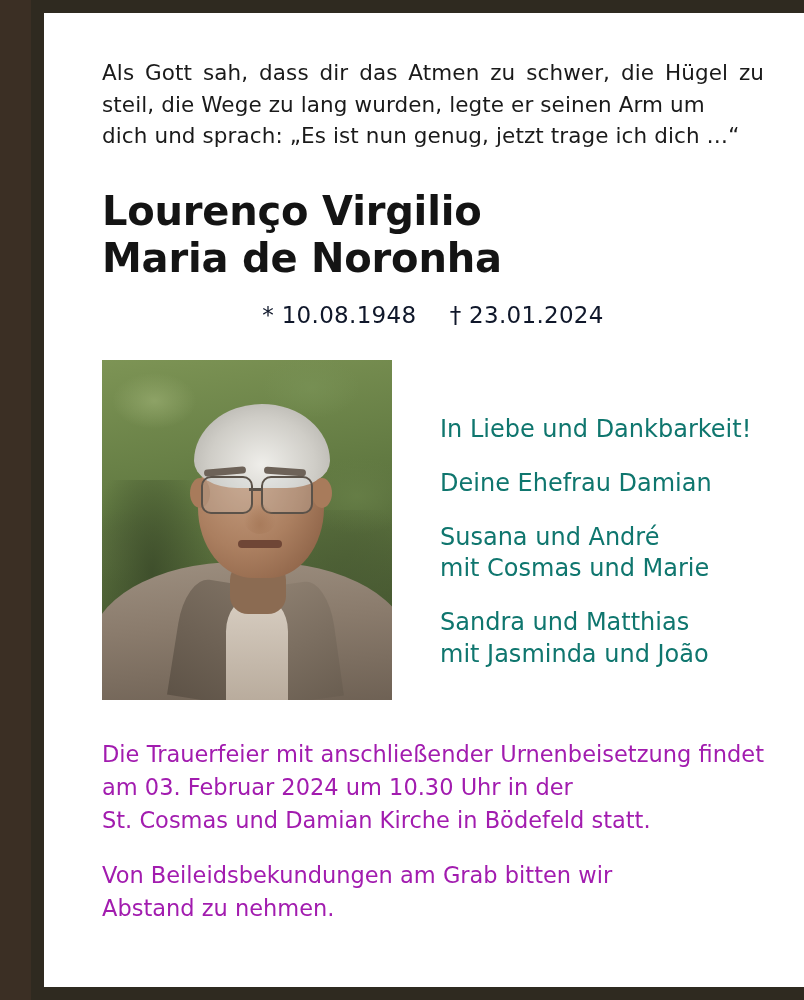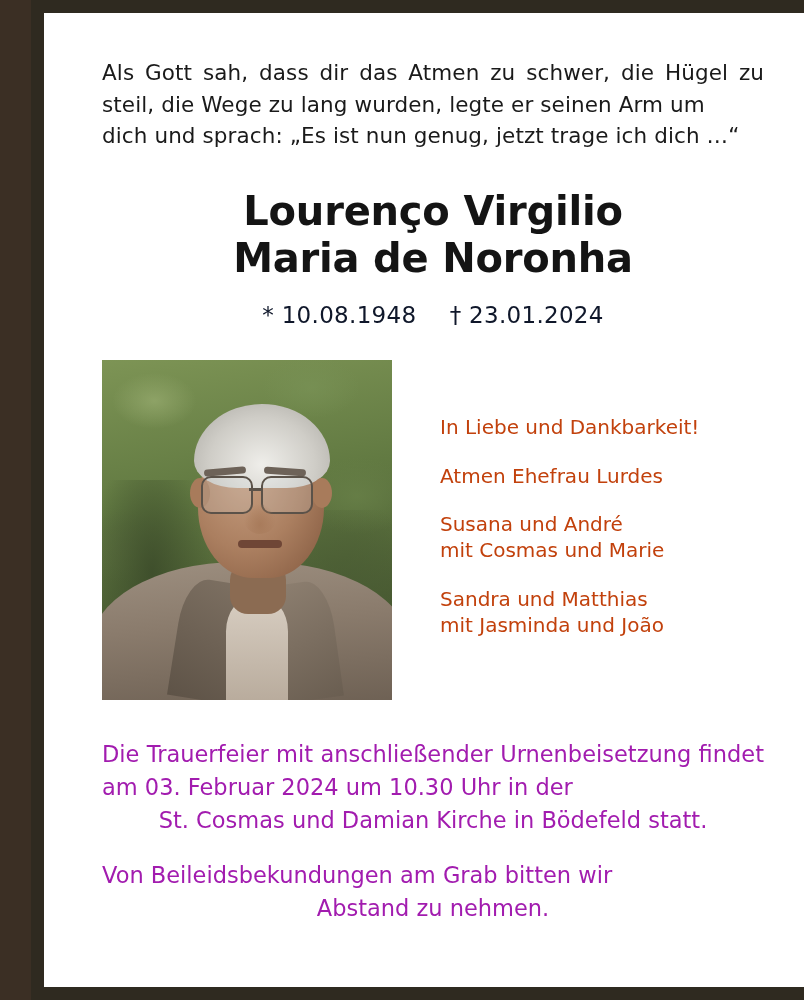--- a/index.html
+++ b/index.html
@@ -36,21 +36,21 @@
     text-align: justify;
     text-justify: inter-word;
     letter-spacing: 0.1px;
     margin: 0;
   }
   .verse .lastline {
     display: block;
     text-align: left;
   }
   .name-block {
-    text-align: center;
+    text-align: left;
     margin-top: 36px;
   }
   .name-line {
     font-size: 40px;
     font-weight: bold;
     color: #141414;
     line-height: 1.18;
     letter-spacing: -0.2px;
   }
   .dates {
@@ -208,22 +208,22 @@
     background: radial-gradient(ellipse at 50% 70%, #a87b5b, rgba(168,123,91,0) 72%);
     border-radius: 50%;
   }
   .family {
     flex: 1 1 auto;
     padding-left: 48px;
     padding-top: 54px;
   }
   .family p {
     margin: 0 0 22px 0;
-    font-size: 20px;
-    color: #c2410c;
+    font-size: 24px;
+    color: #0f766e;
     line-height: 1.32;
   }
   .family p.tight {
     margin-bottom: 0;
   }
   .family p.group {
     margin-bottom: 22px;
   }
   .footer {
     margin-top: 38px;
@@ -231,21 +231,21 @@
   .footer p {
     margin: 0;
     font-size: 22.5px;
     line-height: 1.46;
     color: #a21caf;
     text-align: justify;
     text-justify: inter-word;
   }
   .footer p .lastline {
     display: block;
-    text-align: center;
+    text-align: left;
   }
   .footer .para2 {
     margin-top: 22px;
     text-align: left;
   }
 </style>
 </head>
 <body>
 
 <div class="obituary-frame">
@@ -286,21 +286,21 @@
         <div class="photo-brow-r"></div>
         <div class="photo-glass-l"></div>
         <div class="photo-glass-r"></div>
         <div class="photo-bridge"></div>
         <div class="photo-nose"></div>
         <div class="photo-mouth"></div>
       </div>
 
       <div class="family">
         <p>In Liebe und Dankbarkeit!</p>
-        <p>Atmen Ehefrau Lurdes</p>
+        <p>Deine Ehefrau Damian</p>
         <p class="tight">Susana und André</p>
         <p class="group">mit Cosmas und Marie</p>
         <p class="tight">Sandra und Matthias</p>
         <p>mit Jasminda und João</p>
       </div>
     </div>
 
     <div class="footer">
       <p>
         <span>Die Trauerfeier mit anschließender Urnenbeisetzung</span>

